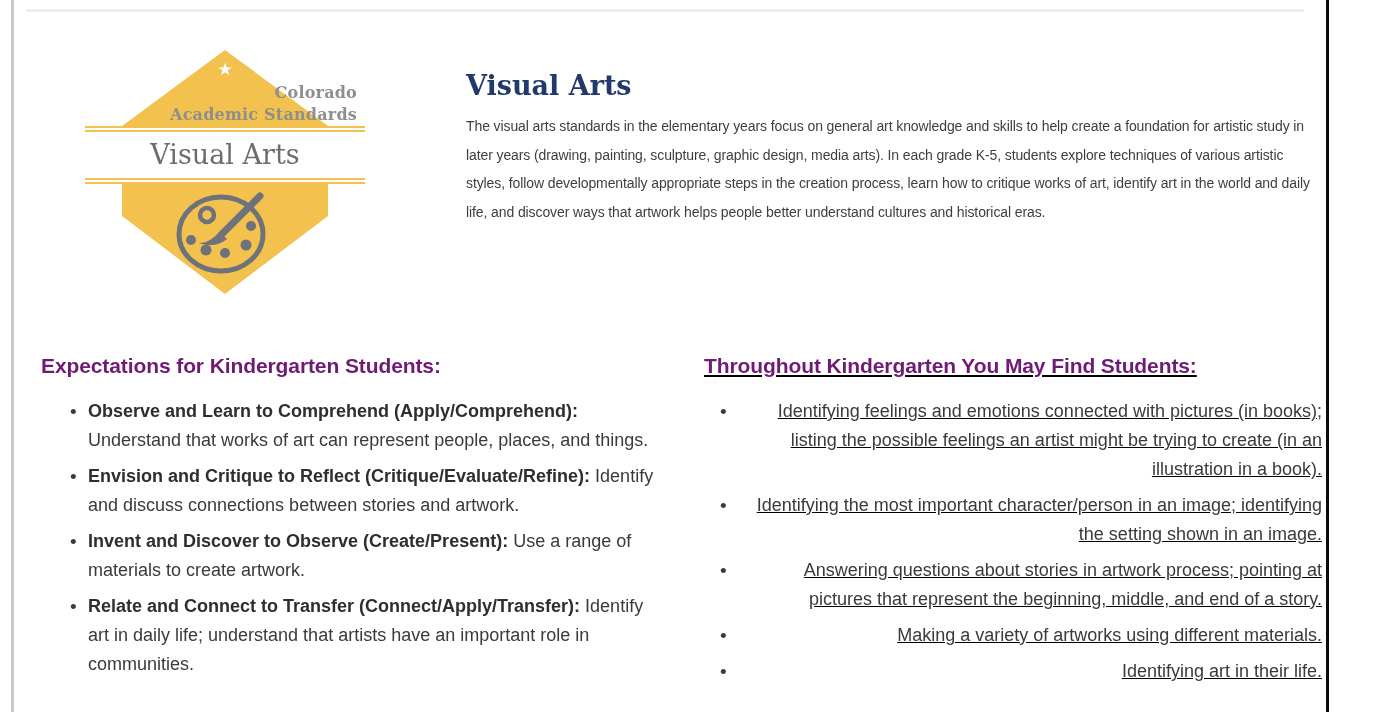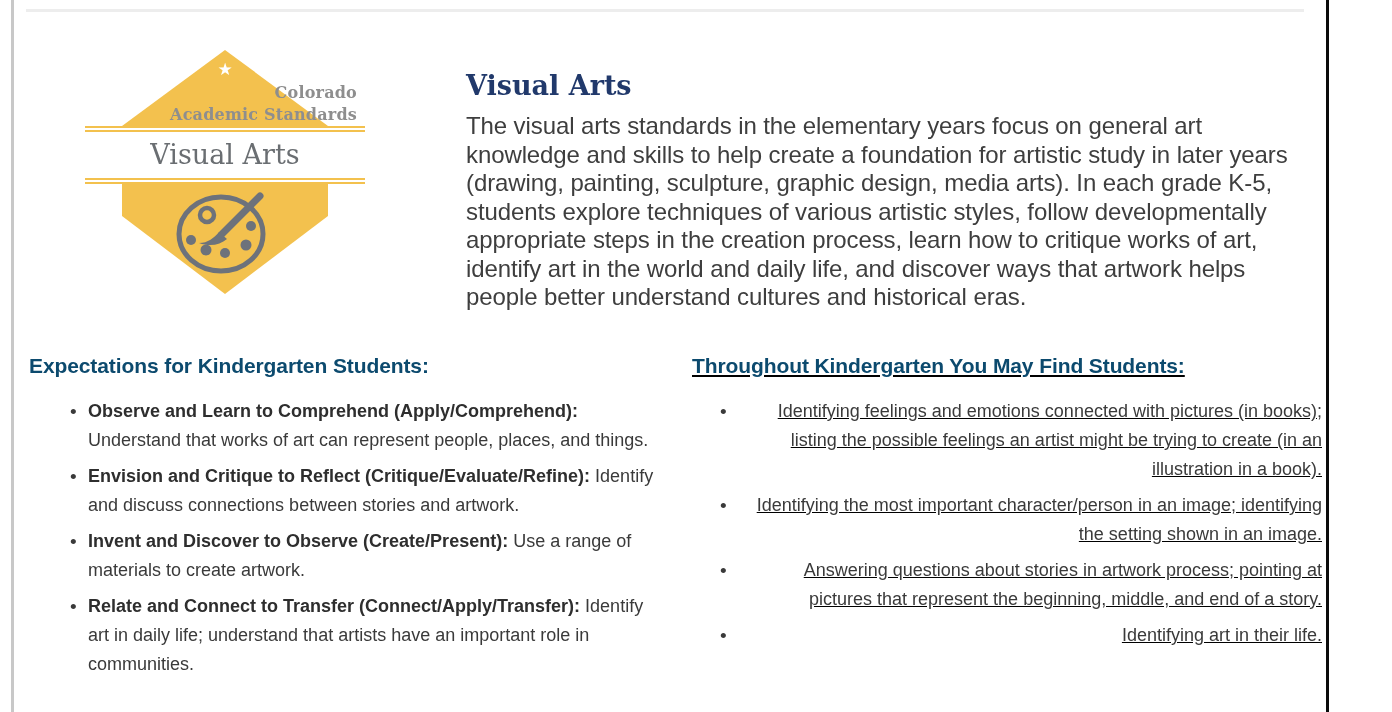--- a/index.html
+++ b/index.html
@@ -49,31 +49,31 @@
 
   
   .hero-title {
     position: absolute; left: 466px; top: 70px; margin: 0;
     font-family: "DejaVu Serif", "Liberation Serif", serif;
     font-weight: bold; font-size: 27px; color: #21396b;
   }
   .hero-desc {
     position: absolute; left: 466px; top: 112px; margin: 0;
     width: 854px;
-    font-size: 24px; line-height: 28.5px; letter-spacing: -0.1px;
+    font-size: 14px; line-height: 28.5px; letter-spacing: -0.1px;
     color: #3e3e3e;
   }
 
   
   .col { position: absolute; top: 354px; width: 634px; }
   .col-left  { left: 25px; }
   .col-right { left: 688px; text-decoration: underline; }
   .col h2 {
-    margin: 0 0 19px 4px;
-    font-size: 21px; font-weight: bold; color: #0c4a6e; letter-spacing: -0.1px;
+    margin: 0 0 19px 16px;
+    font-size: 21px; font-weight: bold; color: #701a75; letter-spacing: -0.1px;
   }
   .col ul { margin: 0; padding: 0; list-style: none; }
   .col-left  ul { padding-left: 63px; }
   .col-right ul { padding-left: 50px; text-align: right; }
   .col li {
     position: relative; margin: 0 0 7px 0;
     font-size: 18px; line-height: 29px; color: #3a3a3a;
   }
   .col li::before {
     content: "\2022";
@@ -149,18 +149,21 @@
       <li>
         <span>Identifying feelings and emotions connected with pictures (in books); listing the possible feelings an artist might be trying to create (in an illustration in a book).</span>
       </li>
       <li>
         <span>Identifying the most important character/person in an image; identifying the setting shown in an image.</span>
       </li>
       <li>
         <span>Answering questions about stories in artwork process; pointing at pictures that represent the beginning, middle, and end of a story.</span>
       </li>
       <li>
+        <span>Making a variety of artworks using different materials.</span>
+      </li>
+      <li>
         <span>Identifying art in their life.</span>
       </li>
     </ul>
   </section>
 
 </div>
 
 </body></html>

